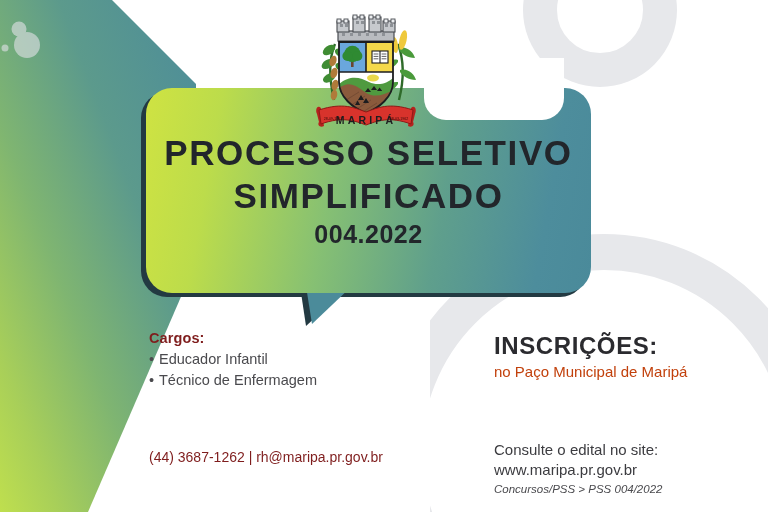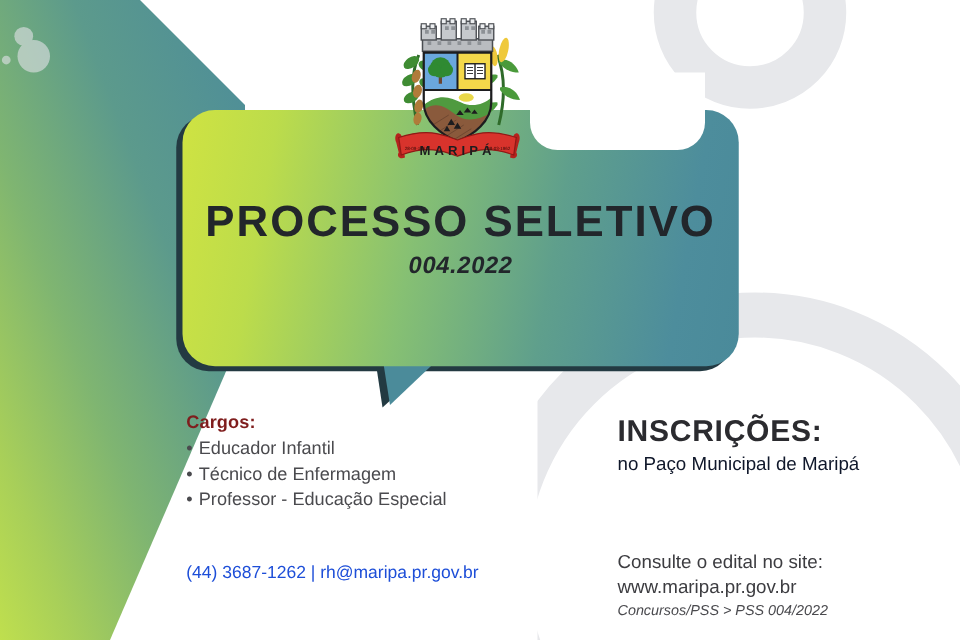--- a/index.html
+++ b/index.html
@@ -30,41 +30,41 @@
     background:#ffffff;border-radius:0 0 22px 22px;
   }
 
   .bubble-text{position:absolute;left:0;top:0;width:445px;height:205px;
     display:flex;flex-direction:column;align-items:center;justify-content:center;}
   .t1,.t2{
     font-size:35px;font-weight:bold;letter-spacing:1.6px;color:#22262b;
     line-height:1.22;white-space:nowrap;
   }
   .t3{
-    font-size:19px;font-weight:bold;font-style:italic;color:#22262b;
+    font-size:25px;font-weight:bold;color:#22262b;
     letter-spacing:.5px;margin-top:3px;
   }
 
   
   .emblem{position:absolute;left:303px;top:4px;width:126px;height:128px;}
 
   
   .col{position:absolute;color:#3b3b3f;}
   .lbl{font-weight:bold;font-size:14.5px;color:#7f1d1d;margin-bottom:3px;letter-spacing:.1px;}
   .li{font-size:14.5px;line-height:1.42;color:#4a4a4e;}
   .li .bul{display:inline-block;width:10px;}
 
   #cargos{left:149px;top:330px;width:300px;}
   #mais{left:149px;top:447px;width:320px;}
-  #mais .line{font-size:14px;color:#1d4ed8;line-height:1.45;}
+  #mais .line{font-size:14px;color:#7f1d1d;line-height:1.45;}
 
   #inscr{left:494px;top:333px;width:270px;}
   .h-big{font-size:24px;font-weight:bold;letter-spacing:.6px;color:#2b2b2f;line-height:1.12;}
   .h-mid{font-size:22px;color:#3c3c40;line-height:1.18;margin-top:2px;font-weight:400;}
-  .h-sm{font-size:15px;color:#0f172a;line-height:1.3;margin-top:2px;}
+  .h-sm{font-size:15px;color:#c2410c;line-height:1.3;margin-top:2px;}
 
   #edital{left:494px;top:440px;width:280px;}
   #edital .e1{font-size:15px;color:#3c3c40;line-height:1.35;}
   #edital .e2{font-size:15px;color:#3c3c40;line-height:1.35;}
   #edital .e3{font-size:11.5px;font-style:italic;color:#4a4a4e;line-height:1.3;margin-top:1px;}
 </style>
 </head>
 <body>
 
 <div id="poster">
@@ -102,20 +102,21 @@
   <div class="bubble-wrap">
     <div class="bubble-shadow"></div>
     <svg style="position:absolute;left:-6px;top:198px;width:120px;height:44px;overflow:visible" viewBox="0 0 120 44">
       <path d="M 310 0 L 360 0 L 316 40 Z" transform="translate(-150,0)" fill="#233a42"></path>
       <path d="M 316 0 L 362 0 L 322 38 Z" transform="translate(-150,0)" fill="#4b8b9a"></path>
     </svg>
     <div class="bubble-body"></div>
     <div class="bubble-notch"></div>
     <div class="bubble-text">
       <div class="t1">PROCESSO SELETIVO</div>
+      <div class="t2">SIMPLIFICADO</div>
       <div class="t3">004.2022</div>
     </div>
   </div>
 
   <svg class="emblem" viewBox="0 0 126 128">
 
     <g>
       <path d="M32 40 C26 54 26 74 31 96" stroke="#2f6b2a" stroke-width="2.4" fill="none"></path>
       <ellipse cx="26" cy="46" rx="7" ry="4.2" fill="#3f8c33" transform="rotate(-35 26 46)"></ellipse>
       <ellipse cx="38" cy="49" rx="6.5" ry="4" fill="#3f8c33" transform="rotate(25 38 49)"></ellipse>
@@ -232,23 +233,20 @@
   </svg>
 
   <div class="col" id="cargos">
     <div class="lbl">Cargos:</div>
     <div class="li">
       <span class="bul">•</span><span>Educador Infantil</span>
     </div>
     <div class="li">
       <span class="bul">•</span><span>Técnico de Enfermagem</span>
     </div>
-    <div class="li">
-      <span class="bul">•</span><span>Professor - Educação Especial</span>
-    </div>
   </div>
 
   <div class="col" id="mais">
     <div class="line">(44) 3687-1262  |  rh@maripa.pr.gov.br</div>
   </div>
 
   <div class="col" id="inscr">
     <div class="h-big">INSCRIÇÕES:</div>
     <div class="h-sm">no Paço Municipal de Maripá</div>
   </div>

